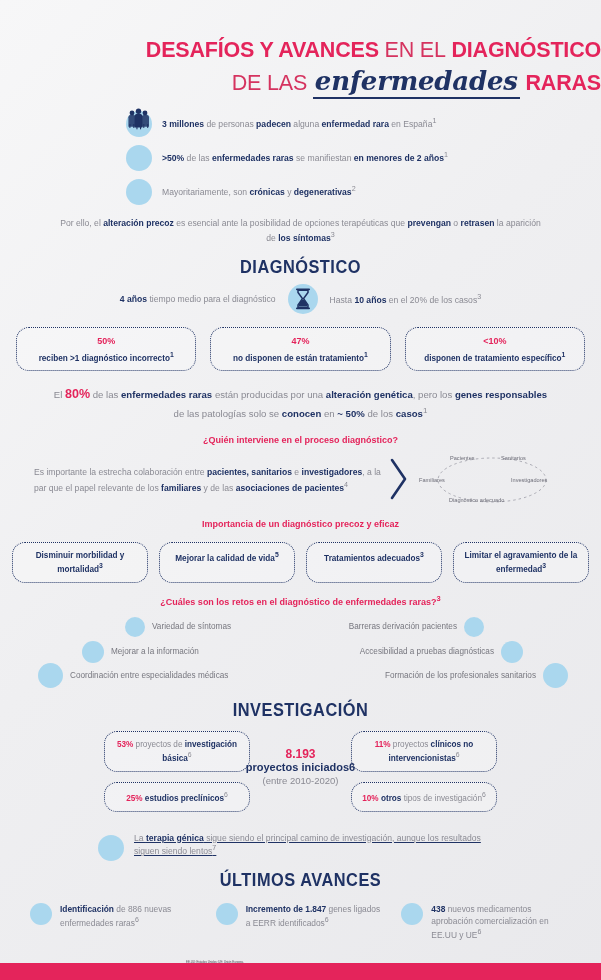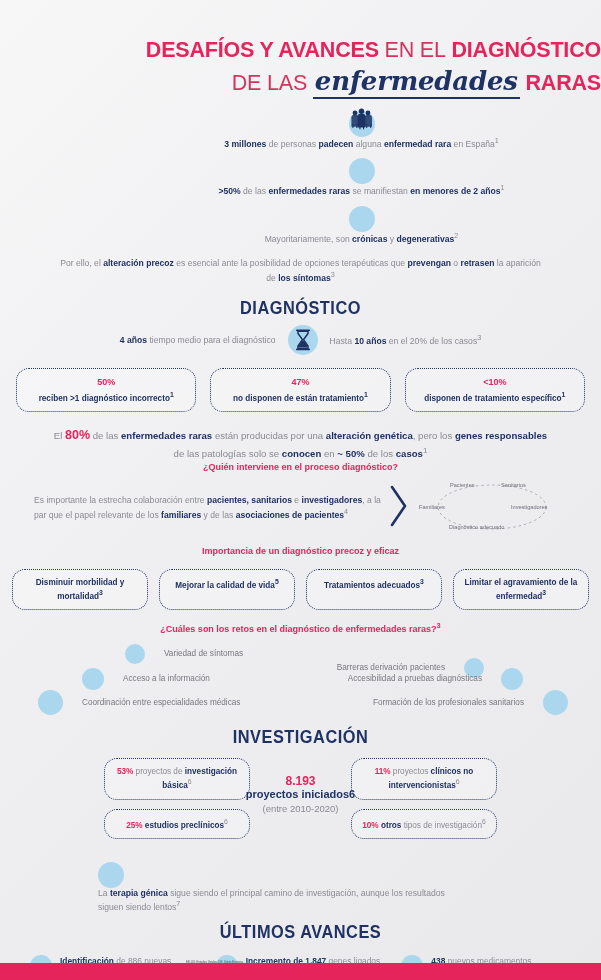--- a/index.html
+++ b/index.html
@@ -21,21 +21,21 @@
   .script{
     font-family:"DejaVu Serif", serif;
     font-style:italic;font-weight:bold;
     font-size:26px;color:#1f3264;
     border-bottom:2px solid #1f3264;
     padding:0 2px 1px 2px;line-height:1;
   }
 
   
   .bullets{margin:14px 0 0 0;padding:0 0 0 0;}
-  .brow{display:flex;align-items:center;margin:0 4px 8px 126px;flex-direction:column;}
+  .brow{display:flex;align-items:center;gap:10px;margin:0 4px 8px 126px;}
   .dot{width:26px;height:26px;border-radius:50%;background:#aad7ee;flex:0 0 26px;position:relative;}
   .dot.icon svg{position:absolute;left:-3px;top:-6px;}
   .btxt{font-size:8.6px;color:#8a8a93;line-height:1.35;}
   .btxt b{color:#1f3264;}
 
   .para{
     text-align:center;font-size:8.6px;color:#8a8a93;
     line-height:1.5;margin:12px 58px 0 58px;
   }
   .para b{color:#1f3264;}
@@ -62,38 +62,38 @@
     font-size:8.2px;font-weight:bold;color:#1f3264;line-height:1.35;
     background:rgba(255,255,255,.25);
   }
   .dbox .pct{color:#e4245b;font-size:9px;display:block;margin-bottom:2px;}
 
   
   .big80{ text-align:center;font-size:9.6px;color:#8a8a93;line-height:1.55;margin:14px 52px 0 52px;}
   .big80 b{color:#1f3264;}
   .big80 .hl{color:#e4245b;font-weight:bold;font-size:12.5px;}
 
-  .qhead{ text-align:center;color:#e4245b;font-weight:bold;font-size:9px;}
+  .qhead{ text-align:center;color:#e4245b;font-weight:bold;font-size:9px;margin-top:13px;}
 
   
   .quien{display:flex;align-items:center;margin-top:8px;padding:0 34px;}
   .quien .txt{font-size:8.6px;color:#8a8a93;line-height:1.55;flex:1;}
   .quien .txt b{color:#1f3264;}
   .chev{margin:0 8px;flex:0 0 auto;}
   .cyclewrap{position:relative;width:150px;height:56px;flex:0 0 150px;font-size:5.6px;color:#6d6d78;}
   .cyclewrap span{position:absolute;white-space:nowrap;}
   .c-pac{left:33px;top:2px;}
   .c-san{left:84px;top:2px;}
   .c-fam{left:2px;top:24px;}
   .c-inv{left:94px;top:24px;}
   .c-diag{left:32px;top:44px;}
 
   
   .retos{position:relative;height:84px;margin-top:6px;}
-  .ritem{position:absolute;display:flex;align-items:center;gap:19px;font-size:8.2px;color:#77777f;line-height:1.35;}
+  .ritem{position:absolute;display:flex;align-items:center;gap:7px;font-size:8.2px;color:#77777f;line-height:1.35;}
   .ritem.right{flex-direction:row-reverse;text-align:right;}
   .cdot{border-radius:50%;background:#aad7ee;flex:0 0 auto;}
 
   
   .invwrap{position:relative;height:108px;margin-top:2px;}
   .ibox{
     position:absolute;border:1.4px dotted #1f3264;border-radius:13px;
     padding:7px 8px;text-align:center;font-size:8.2px;color:#8a8a93;line-height:1.4;
     background:rgba(255,255,255,.25);width:128px;
   }
@@ -266,27 +266,27 @@
     <span>¿Cuáles son los retos en el diagnóstico de enfermedades raras?</span><sup>3</sup>
   </div>
 
   <div class="retos">
     <div class="ritem" style="left:125px;top:4px;">
       <div class="cdot" style="width:20px;height:20px;"></div>
       <span>Variedad de síntomas</span>
     </div>
     <div class="ritem" style="left:82px;top:28px;">
       <div class="cdot" style="width:22px;height:22px;"></div>
-      <span>Acceso a la información</span>
+      <span>Mejorar a la información</span>
     </div>
     <div class="ritem" style="left:38px;top:50px;">
       <div class="cdot" style="width:25px;height:25px;"></div>
       <span>Coordinación entre especialidades médicas</span>
     </div>
-    <div class="ritem right" style="right:117px;top:4px;margin-top:14px;">
+    <div class="ritem right" style="right:117px;top:4px;">
       <div class="cdot" style="width:20px;height:20px;"></div>
       <span>Barreras derivación pacientes</span>
     </div>
     <div class="ritem right" style="right:33px;top:50px;">
       <div class="cdot" style="width:25px;height:25px;"></div>
       <span>Formación de los profesionales sanitarios</span>
     </div>
     <div class="ritem right" style="right:78px;top:28px;">
       <div class="cdot" style="width:22px;height:22px;"></div>
       <span>Accesibilidad a pruebas diagnósticas</span>
@@ -308,21 +308,21 @@
     <div class="ibox" style="right:104px;top:59px;">
       <span class="pk">10%</span><span> </span><b>otros</b><span> tipos de investigación</span><sup>6</sup>
     </div>
     <div class="icenter">
       <div class="n">8.193</div>
       <div class="l">proyectos iniciados6</div>
       <div class="s">(entre 2010-2020)</div>
     </div>
   </div>
 
-  <div class="brow" style="margin-left:98px;margin-top:2px;align-items:flex-start;">
+  <div class="brow" style="margin-left:98px;margin-top:2px;align-items:flex-start;text-decoration:underline;">
     <div class="dot" style="margin-top:2px;"></div>
     <div class="btxt" style="max-width:350px;">
       <span>La </span><b>terapia génica</b><span> sigue siendo el principal camino de investigación, aunque los resultados siguen siendo lentos</span><sup>7</sup>
     </div>
   </div>
 
   <div class="sechead" style="margin-top:6px;">ÚLTIMOS AVANCES</div>
 
   <div class="avrow">
     <div class="avitem">

